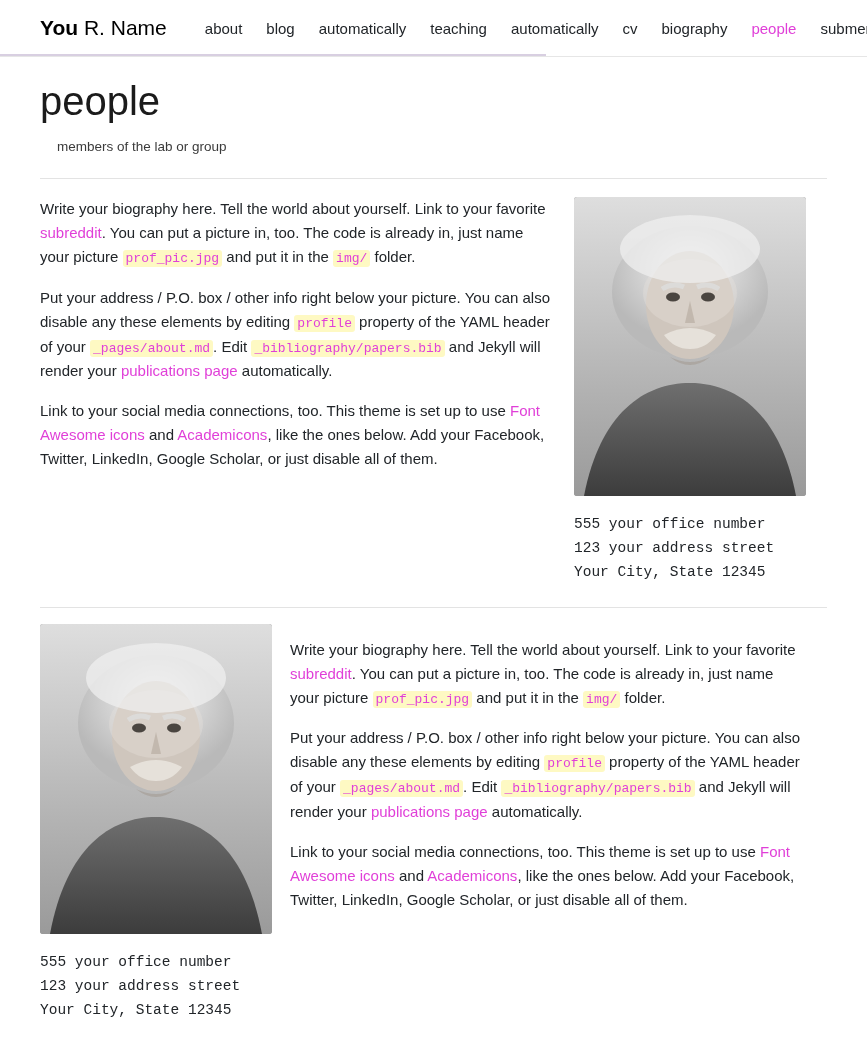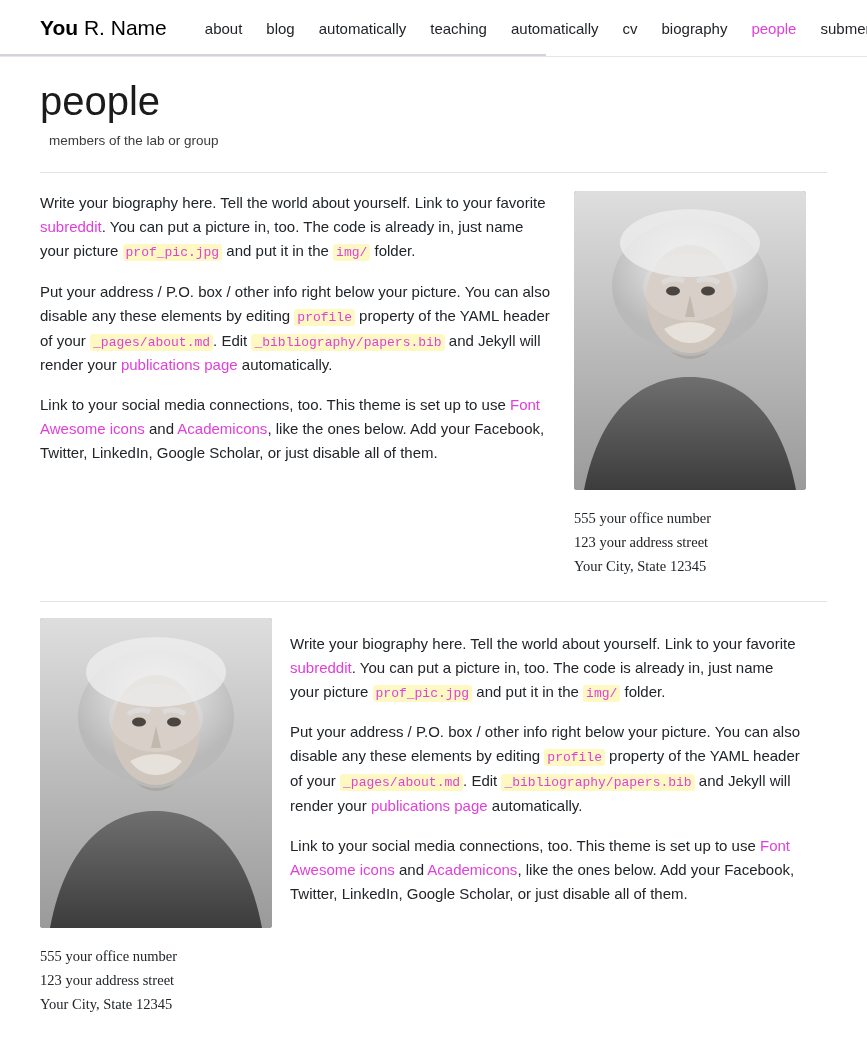--- a/index.html
+++ b/index.html
@@ -75,21 +75,21 @@
   .page-title {
     font-size: 40px;
     font-weight: 400;
     line-height: 1.1;
     margin: 0 0 10px 0;
     color: #1b1b1b;
   }
   .page-subtitle {
     font-size: 13.5px;
     color: #3b3b3b;
-    margin: 8px;
+    margin: 16px;
     padding-left: 1px;
   }
   .hr {
     height: 1px;
     background: #e3e3e3;
     margin: 24px 40px 0 40px;
   }
 
   
   .content { padding: 0 40px; }
@@ -113,21 +113,21 @@
   }
 
   .photo-col { flex: 0 0 auto; }
   .photo {
     display: block;
     border-radius: 3px;
     background: #8e8e8e;
     overflow: hidden;
   }
   .addr {
-    font-family: Liberation Serif, serif;
+    font-family: Liberation Mono, monospace;
     font-size: 14.5px;
     line-height: 1.67;
     color: #212529;
     margin-top: 16px;
     white-space: pre;
   }
 
   
   .p1 .bio { width: 516px; }
   .p1 .photo-col { width: 232px; }

